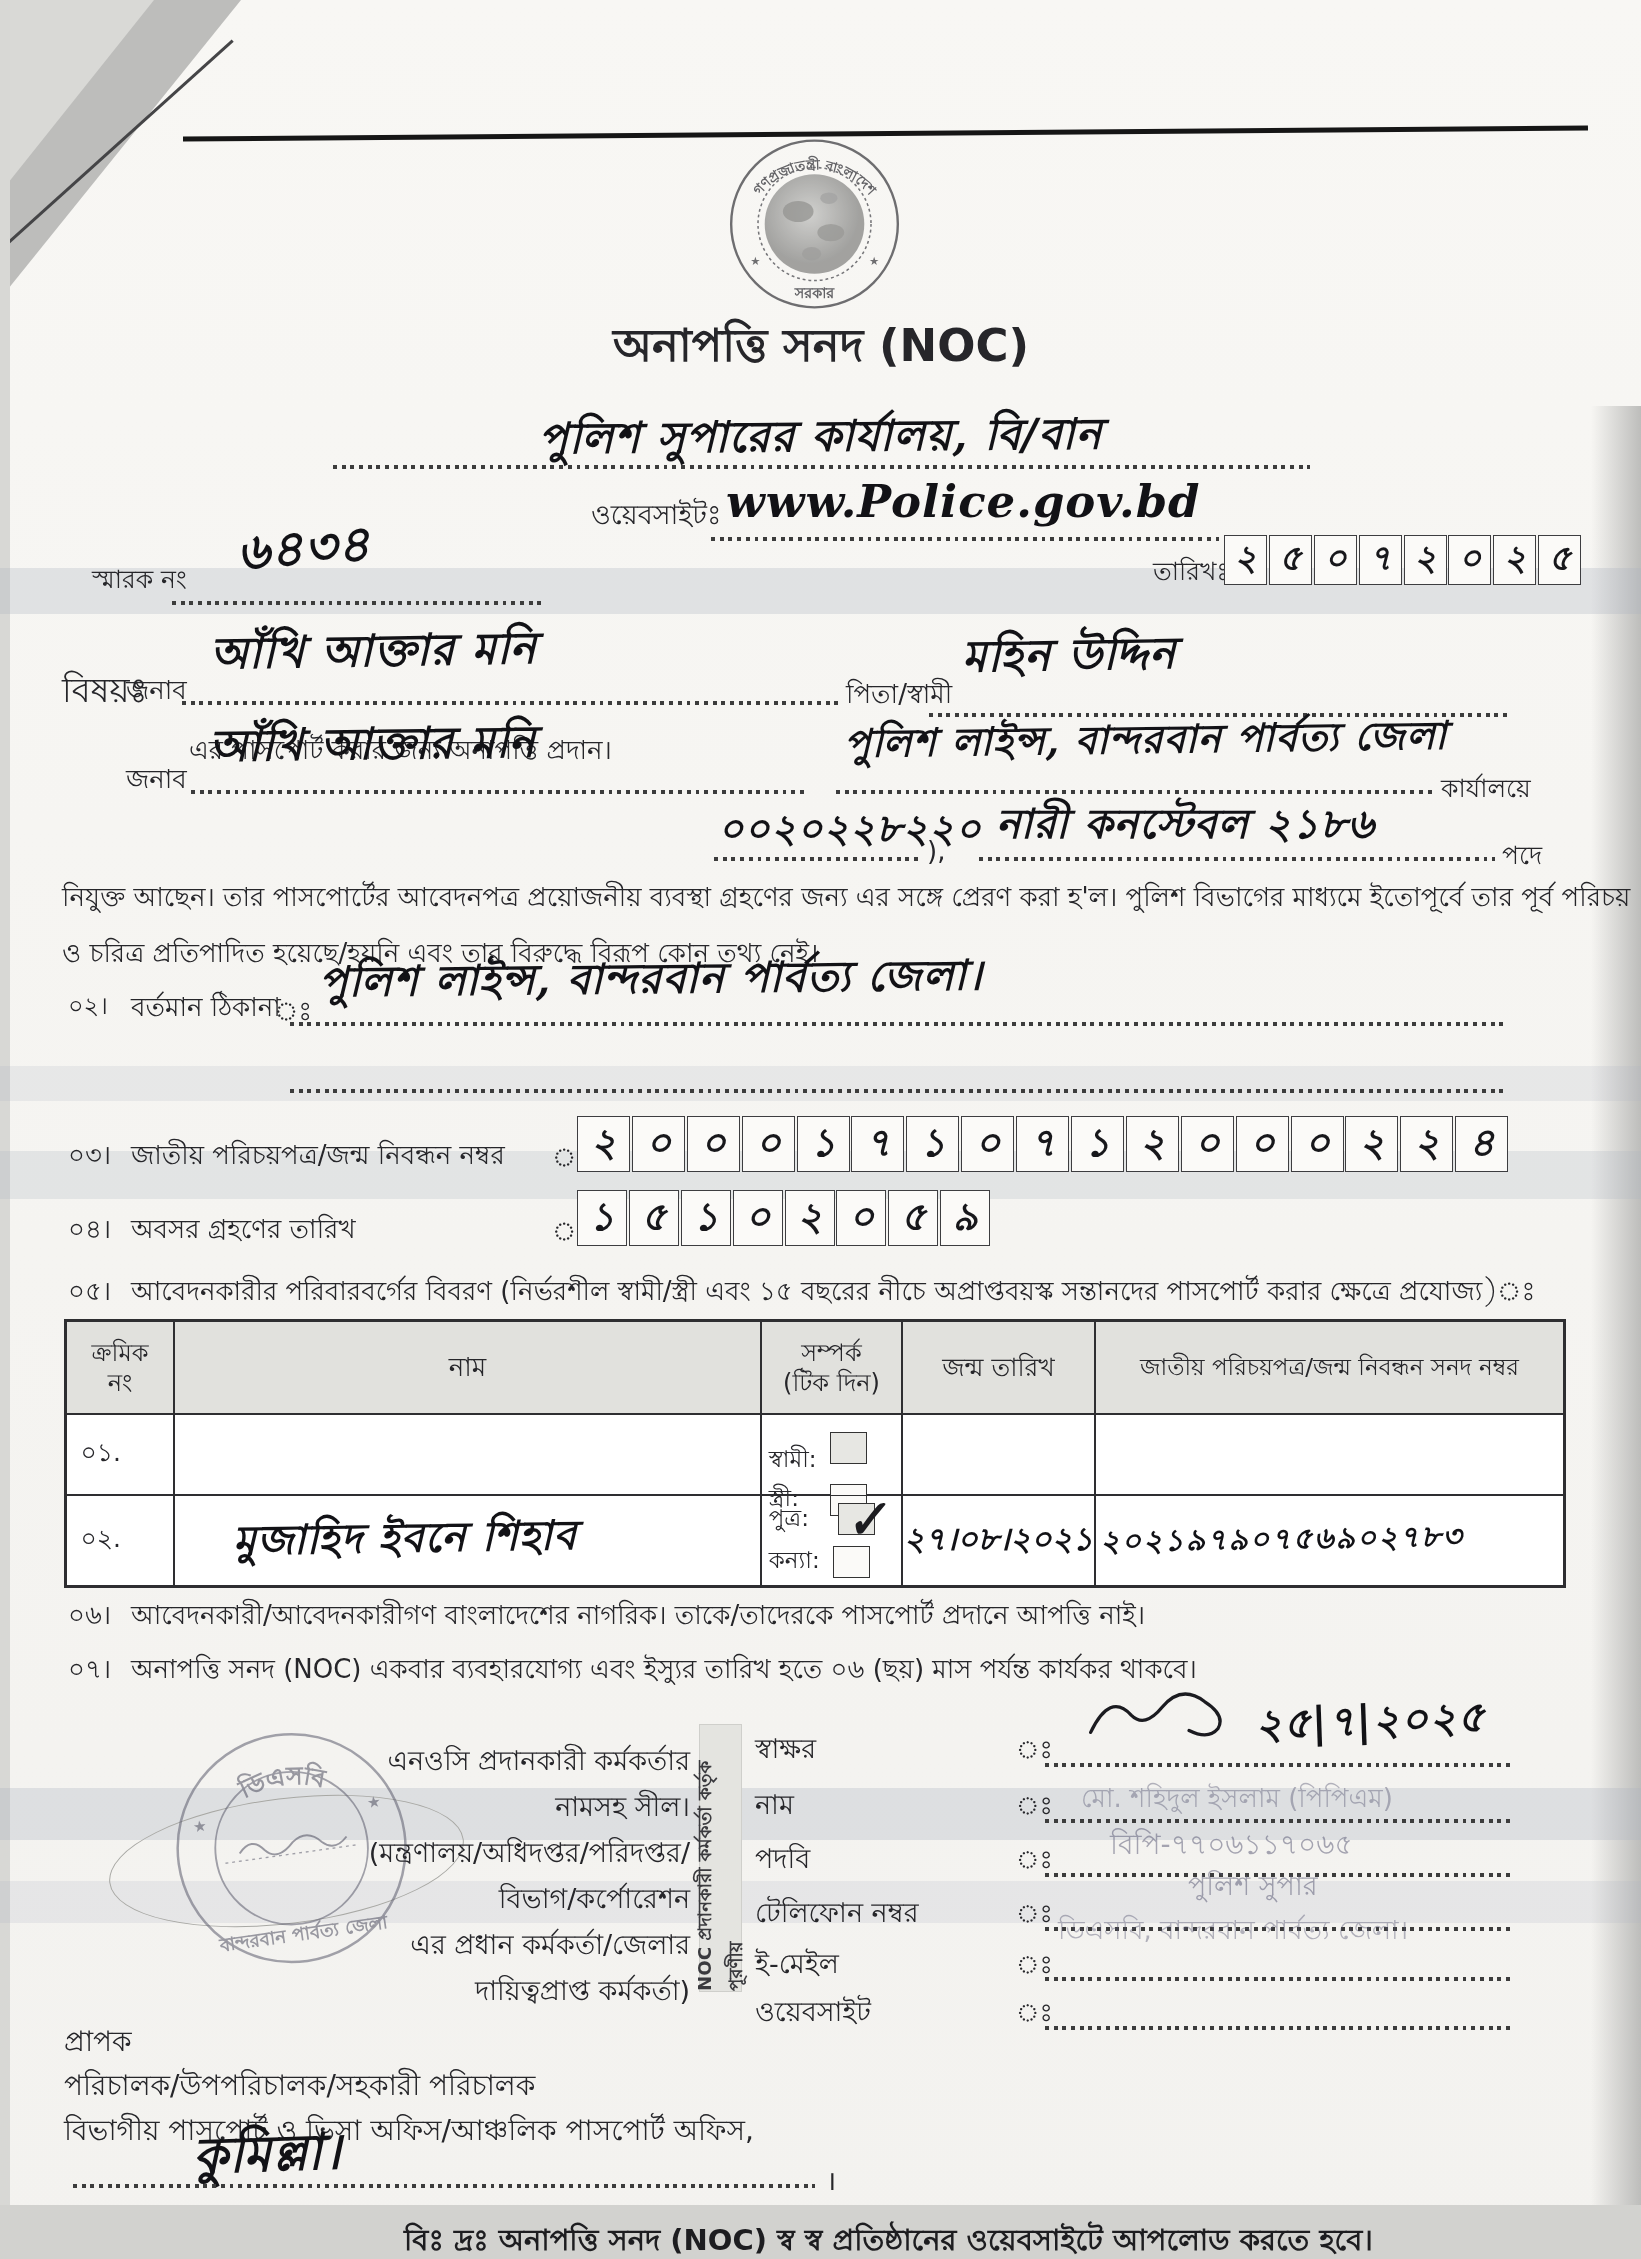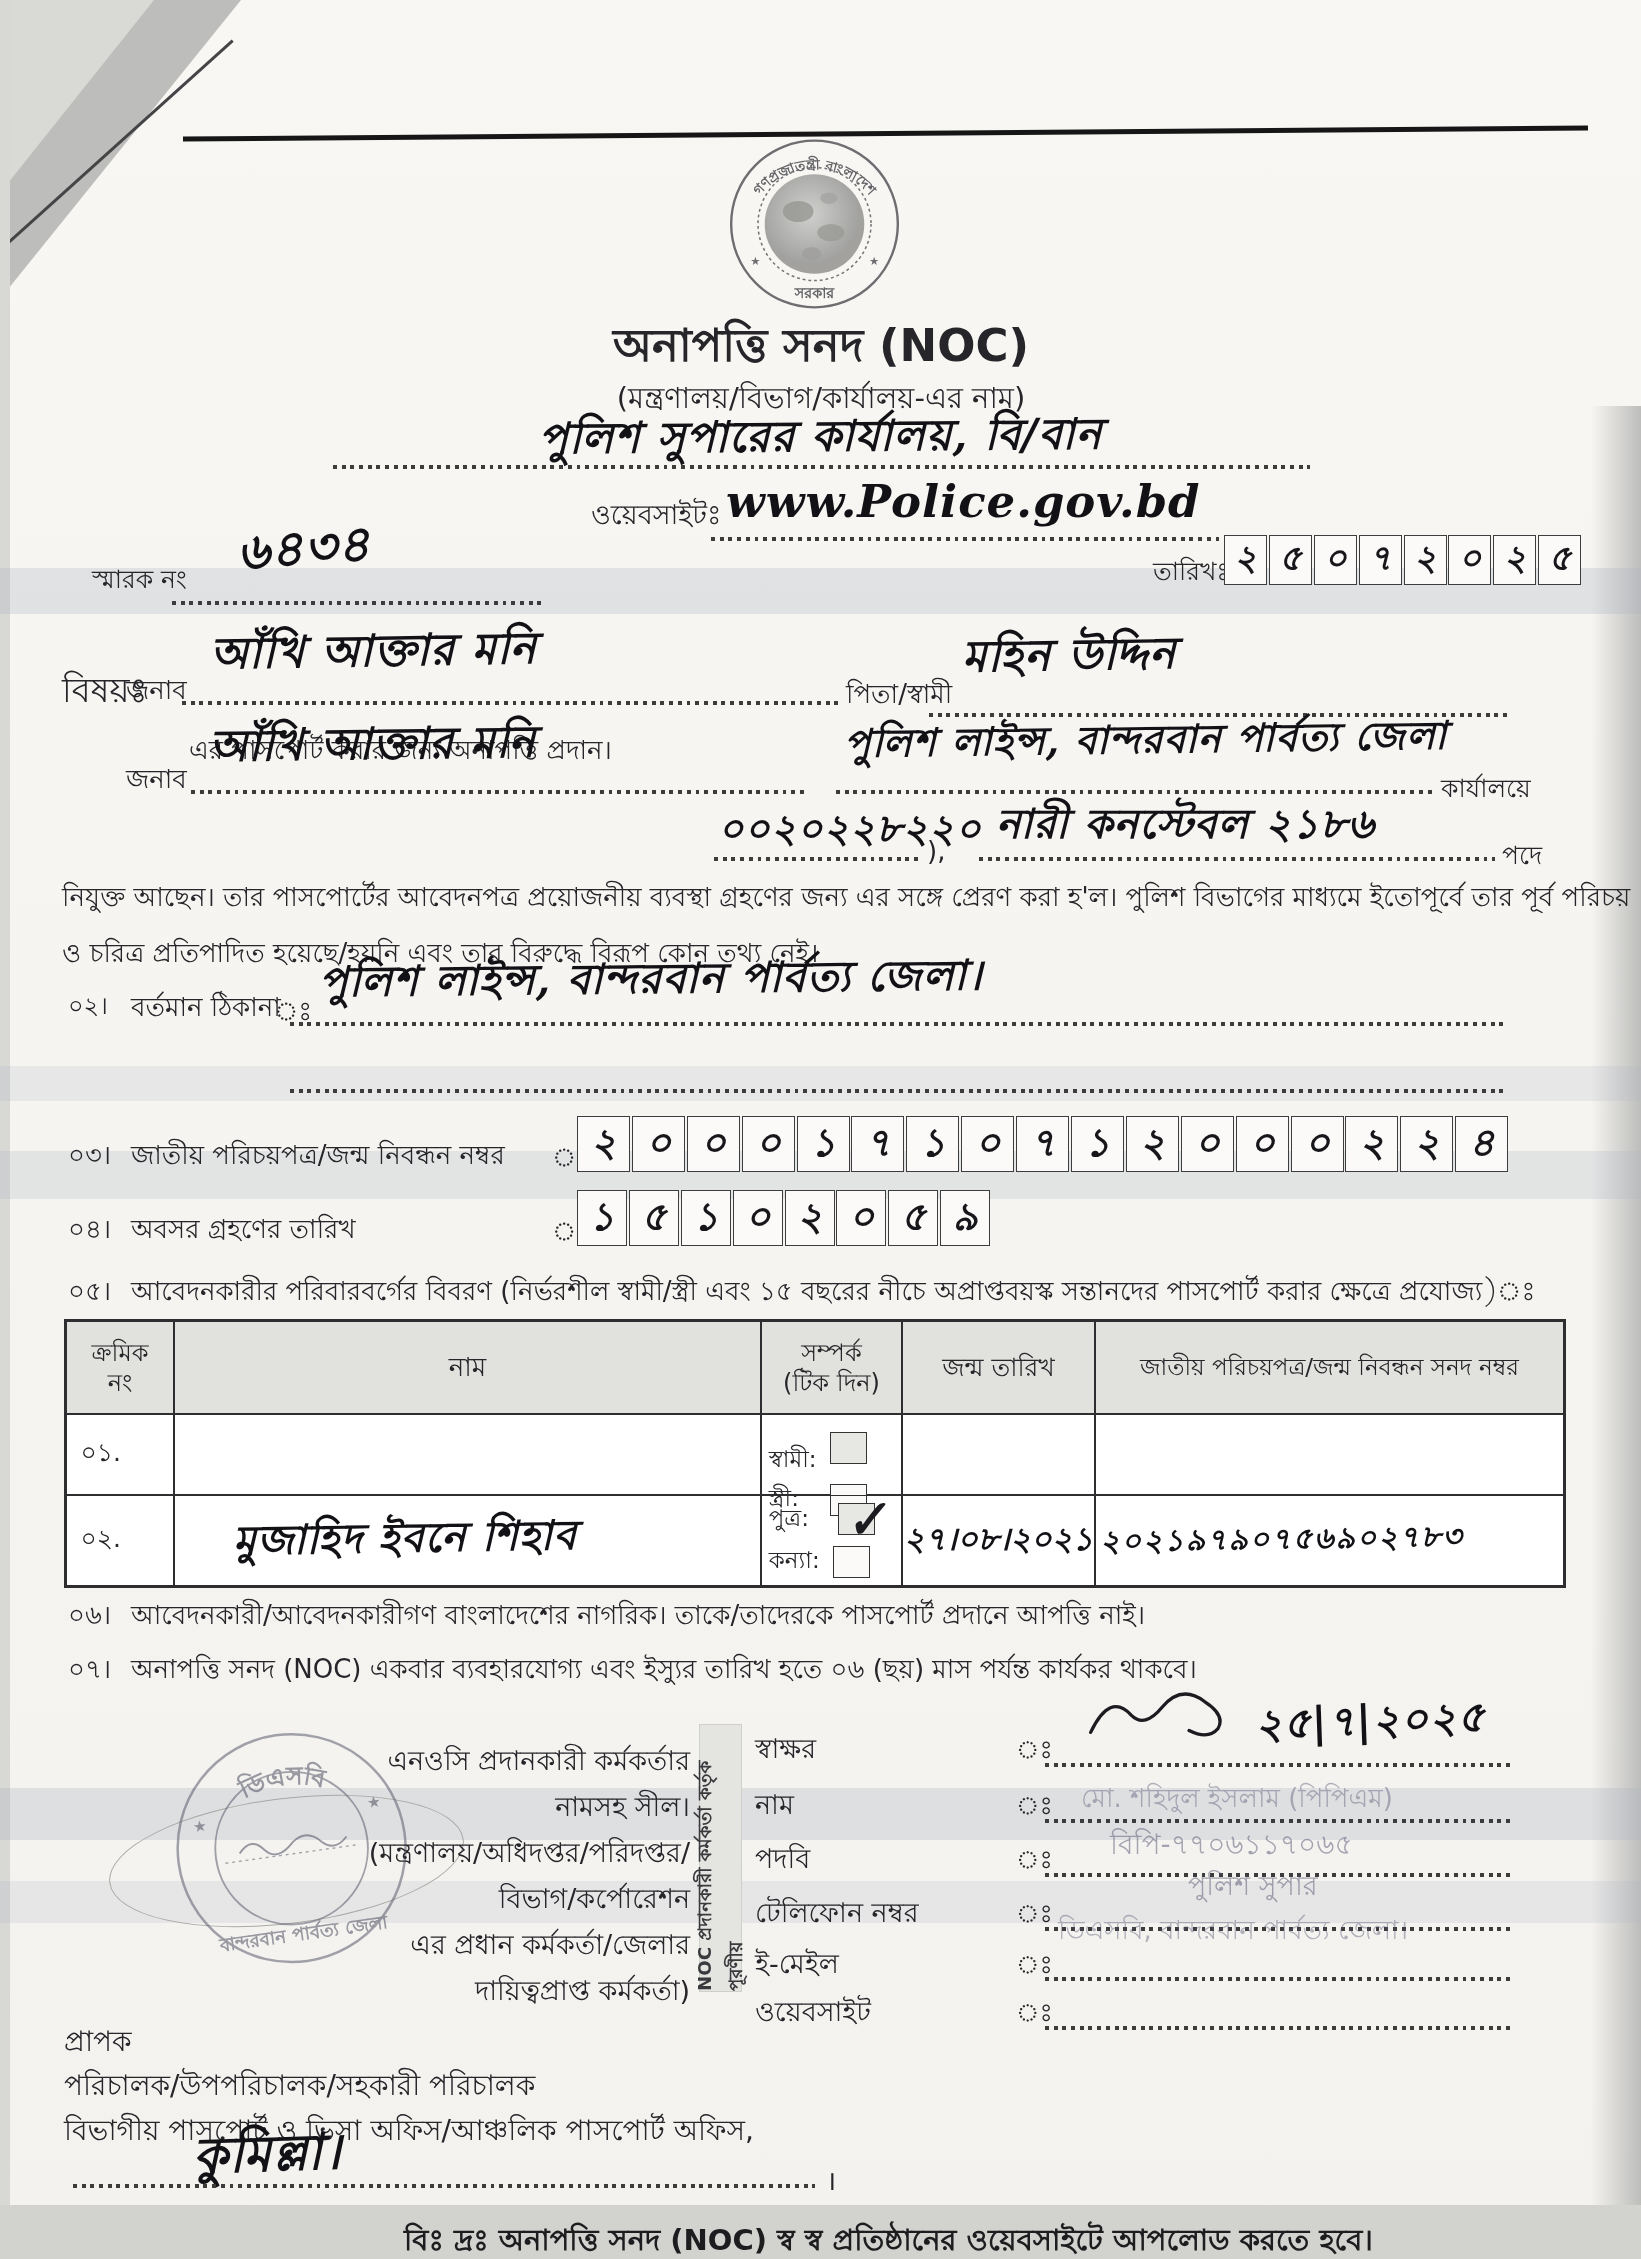--- a/index.html
+++ b/index.html
@@ -62,21 +62,20 @@
     <ellipse cx="110" cy="68" rx="9" ry="6" fill="#909090" opacity=".8"></ellipse>
     <text font-size="14.5" fill="#3f3f44" font-weight="bold">
       <textPath href="#arcTop" startOffset="50%" text-anchor="middle">গণপ্রজাতন্ত্রী বাংলাদেশ</textPath>
     </text>
     <text x="95" y="172" text-anchor="middle" font-size="15" fill="#3f3f44" font-weight="bold">সরকার</text>
     <text x="28" y="138" font-size="12" fill="#4c4c50">★</text>
     <text x="152" y="138" font-size="12" fill="#4c4c50">★</text>
   </svg>
 
   <div class="abs printed bold" style="left:338px;top:311px;width:966px;text-align:center;font-size:45px;">অনাপত্তি সনদ (NOC)</div>
-  <div class="abs printed" style="left:338px;top:375px;width:966px;text-align:center;font-size:29px;">(মন্ত্রণালয়/বিভাগ/কার্যালয়-এর নাম)</div>
   <div class="abs hw" style="left:309px;top:404px;width:1023px;text-align:center;font-size:43px;transform:rotate(-0.5deg);">পুলিশ সুপারের কার্যালয়, বি/বান</div>
   <div class="abs dots" style="left:333px;top:465px;width:977px;"></div>
   <div class="abs printed" style="left:591px;top:494px;font-size:27px;">ওয়েবসাইটঃ</div>
   <div class="abs hw" style="left:726px;top:475px;font-size:45px;">www.Police.gov.bd</div>
   <div class="abs dots" style="left:711px;top:537px;width:527px;"></div>
 
   <div class="abs printed" style="left:92px;top:560px;font-size:25px;">স্মারক নং</div>
   <div class="abs hw" style="left:237px;top:510px;font-size:50px;transform:rotate(-4deg);">৬৪৩৪</div>
   <div class="abs dots" style="left:172px;top:601px;width:373px;"></div>
 

